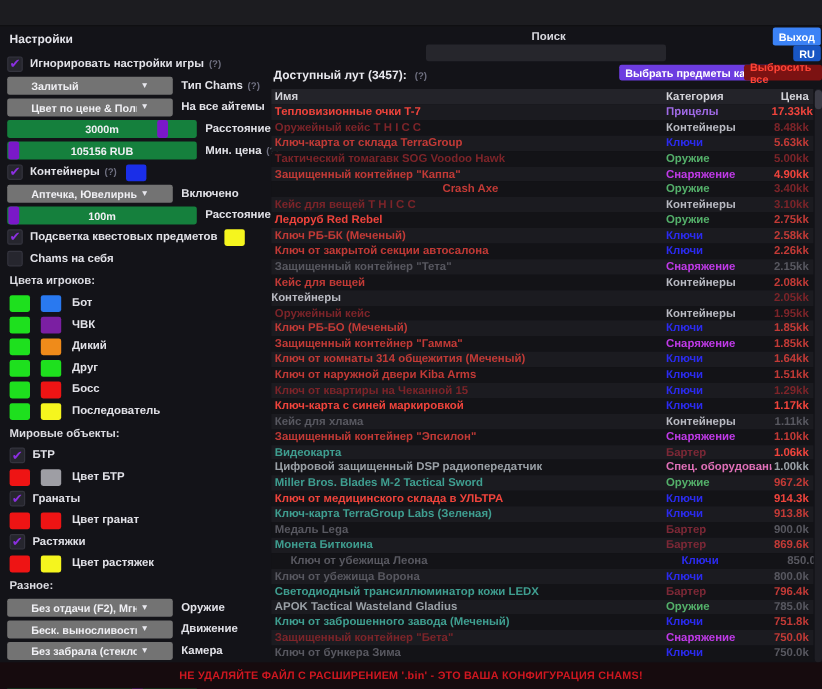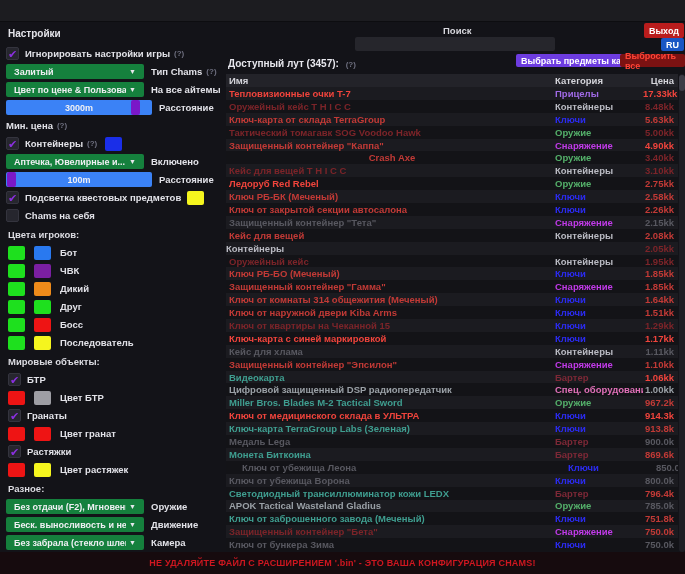--- a/index.html
+++ b/index.html
@@ -17,41 +17,41 @@
   #sidebar { position:absolute; left:6px; top:24px; width:218px; bottom:23px; }
   .sb-title { font-size:10px; font-weight:bold; color:#e4e4ea; margin:4px 0 7px 2px; }
   .sb-sect { font-size:9.5px; font-weight:bold; color:#dcdce2; margin:6px 0 5px 2px; }
   .row { display:flex; align-items:center; margin-bottom:3px; height:15px; }
   .chk { width:13px; height:13px; background:#26262e; border:1px solid #34343e; border-radius:2px;
          display:flex; align-items:center; justify-content:center; margin-right:6px; flex:0 0 auto;
          color:#8b2fe0; font-size:11px; font-weight:bold; line-height:10px; }
   .chk.off { color:transparent; }
   .lbl { font-weight:bold; color:#e2e2e8; white-space:nowrap; }
   .help { color:#6f7080; font-size:8px; margin-left:4px; font-weight:bold; }
-  .dd { width:138px; height:15px; background:#15803d; border-radius:2px; display:flex; align-items:center;
-        padding:0 8px; margin-right:7px; flex:0 0 auto; }
+  .dd { width:138px; height:15px; background:#737373; border-radius:2px; display:flex; align-items:center;
+        padding:0 20px; margin-right:7px; flex:0 0 auto; }
   .dd .dd-val { font-weight:bold; font-size:9px; color:#f0f0f4; white-space:nowrap; overflow:hidden; flex:1 1 auto; }
   .dd .tri { color:#e8e8ee; font-size:7px; margin-left:3px; flex:0 0 auto; }
-  .slider { width:146px; height:15px; background:#3b82f6; border-radius:2px; position:relative; margin-right:7px; flex:0 0 auto; }
+  .slider { width:158px; height:15px; background:#15803d; border-radius:2px; position:relative; margin-right:7px; flex:0 0 auto; }
   .slider .sl-val { position:absolute; left:0; right:0; top:0; bottom:0; display:flex; align-items:center; justify-content:center;
                     font-weight:bold; font-size:9px; color:#f0f0f4; }
   .handle { position:absolute; top:0; width:9px; height:15px; background:#7a18c8; border-radius:2px; }
   .handle.h-r { left:125px; } .handle.h-l { left:1px; } .handle.h-70 { left:104px; }
   .cbox { width:17px; height:14px; border-radius:2px; margin-right:9px; flex:0 0 auto; }
   .pair-ind { margin-left:2px; }
 
   
   #main { position:absolute; left:226px; top:22px; width:459px; bottom:22px; }
   #mheader { position:absolute; left:0; top:0; width:100%; height:50px; }
   #search-label { position:absolute; left:217px; top:3px; font-weight:bold; color:#d8d8de; }
   #search-input { position:absolute; left:129px; top:15px; width:200px; height:14px; background:#26262c;
                   border:none; border-radius:2px; color:#e8e8ee; font-size:9px; padding:0 4px; }
   .btn { position:absolute; border-radius:2px; font-weight:bold; font-size:9px; display:flex; align-items:center; justify-content:center;
          cursor:pointer; padding:0 5px; }
-  #exit-btn { right:1px; top:1px; height:15px; background:#b91c1c; color:#fff; }
+  #exit-btn { right:1px; top:1px; height:15px; background:#3b82f6; color:#fff; }
   #lang-btn { right:1px; top:16px; height:13px; background:#1856c4; color:#fff; }
   #kappa-btn { left:290px; top:32px; height:13px; background:#6d3ce0; color:#fff; }
   #discard-btn { left:394px; top:32px; height:13px; background:#7c1212; color:#ff4436; }
   #loot-title { position:absolute; left:2px; top:36px; font-weight:bold; font-size:10px; color:#e8e8ee; }
 
   
   #table { position:absolute; left:0; top:52px; right:7px; bottom:0; display:flex; flex-direction:column; overflow:hidden; }
   #thead { height:13px; background:#232329; display:flex; align-items:center; flex:0 0 auto; }
   #thead span { font-weight:bold; font-size:9.5px; color:#d4d4da; }
   .col-name { padding-left:3px; width:329px; flex:0 0 auto; white-space:nowrap; overflow:hidden; text-overflow:clip; }
@@ -100,20 +100,24 @@
 
   <div class="row">
     <span class="slider">
       <span class="sl-val">3000m</span>
       <span class="handle h-r"></span>
     </span>
     <span class="lbl">Расстояние</span>
   </div>
 
   <div class="row">
+    <span class="slider">
+      <span class="sl-val">105156 RUB</span>
+      <span class="handle h-l"></span>
+    </span>
     <span class="lbl">Мин. цена</span>
     <span class="help">(?)</span>
   </div>
 
   <div class="row">
     <span class="chk">✔</span>
     <span class="lbl">Контейнеры</span>
     <span class="help">(?)</span>
     <span class="cbox pair-ind" id="containers-color" style="margin-left: 8px; background: rgb(26, 46, 232);"></span>
   </div>

